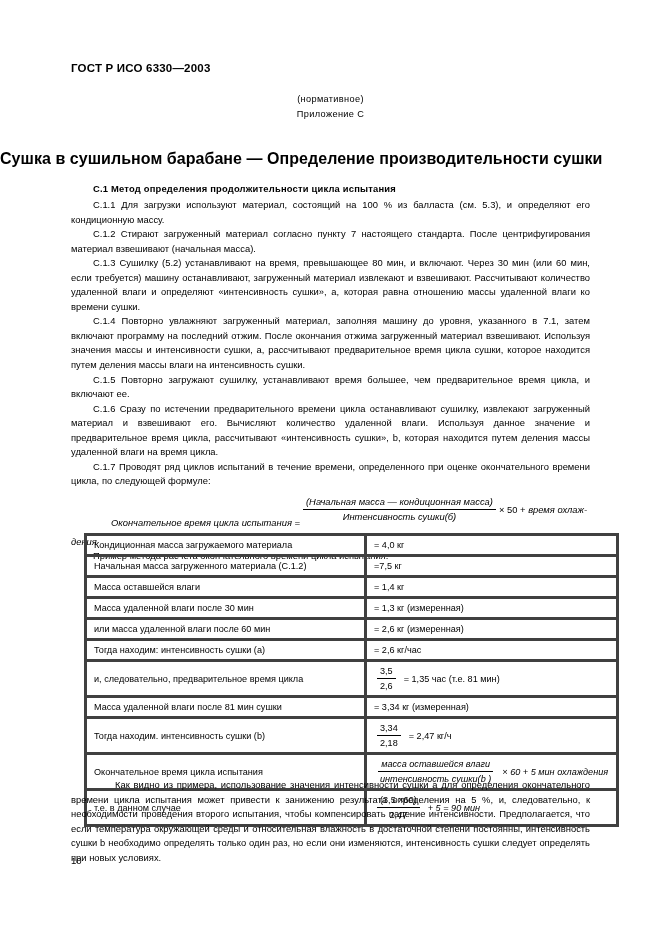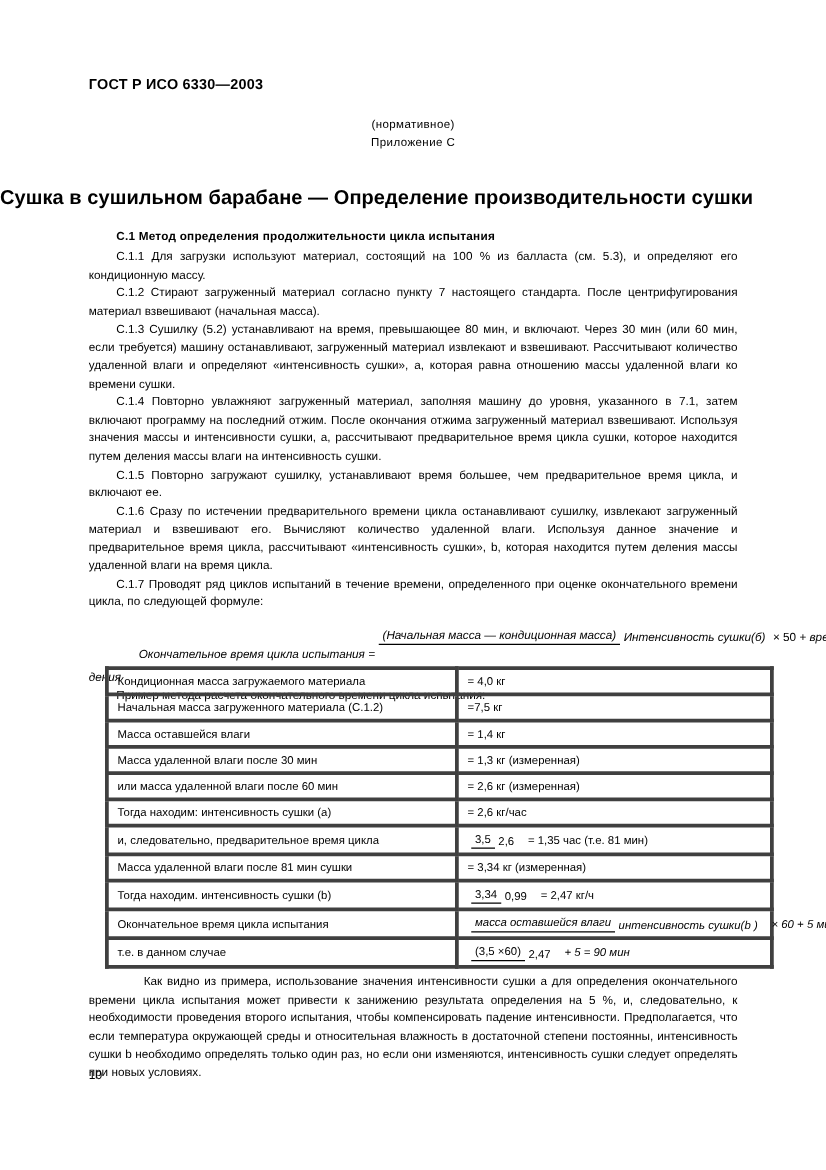--- a/index.html
+++ b/index.html
@@ -92,21 +92,21 @@
     align-items: center;
     white-space: nowrap;
   }
   .formula-line .lead {
     font-style: italic;
     font-size: 9.4px;
     margin-top: 26px;
   }
   .frac {
     display: inline-flex;
-    flex-direction: row;
+    flex-direction: column;
     align-items: center;
     text-align: center;
     vertical-align: middle;
     margin: 0 3px;
     line-height: 12px;
   }
   .frac .num {
     border-bottom: 1px solid #000;
     padding: 0 3px 1px 3px;
   }
@@ -261,21 +261,21 @@
         <td class="lbl">Масса удаленной влаги после 81 мин сушки</td>
         <td class="val">= 3,34 кг (измеренная)</td>
       </tr>
 
       <tr class="tall">
         <td class="lbl">Тогда находим. интенсивность сушки (b)</td>
         <td class="val">
           <span class="cellfrac">
             <span class="frac">
               <span class="num">3,34</span>
-              <span class="den">0,99</span>
+              <span class="den">2,18</span>
             </span>
             <span class="after">= 2,47 кг/ч</span>
           </span>
         </td>
       </tr>
 
       <tr class="tall">
         <td class="lbl">Окончательное время цикла испытания</td>
         <td class="val">
           <span class="cellfrac">

